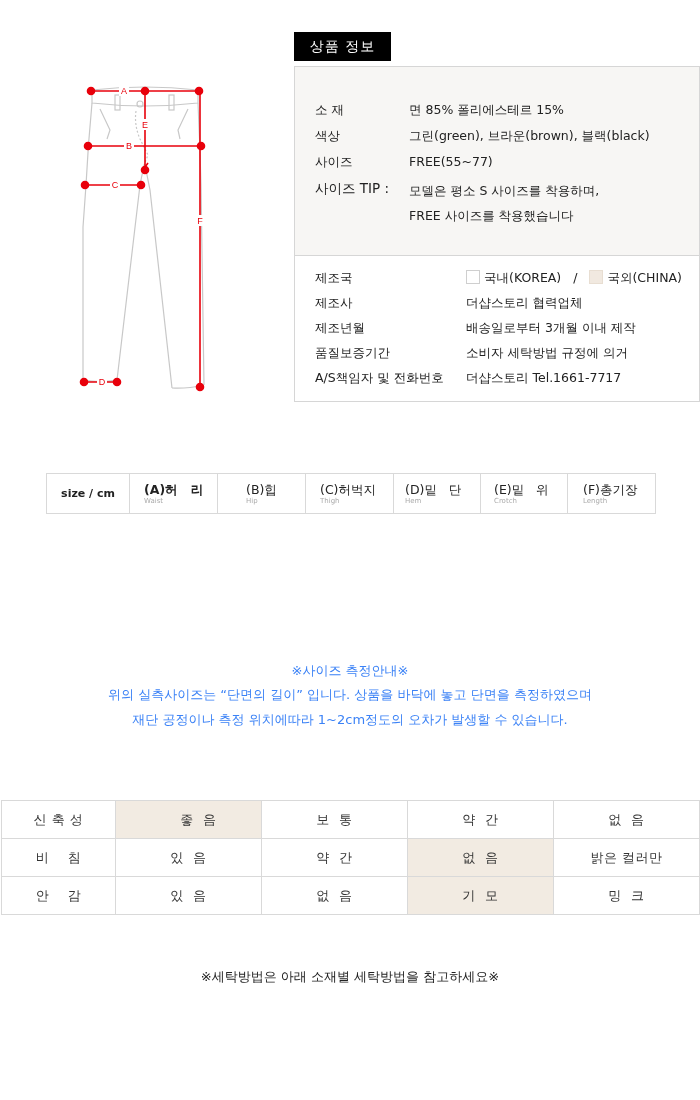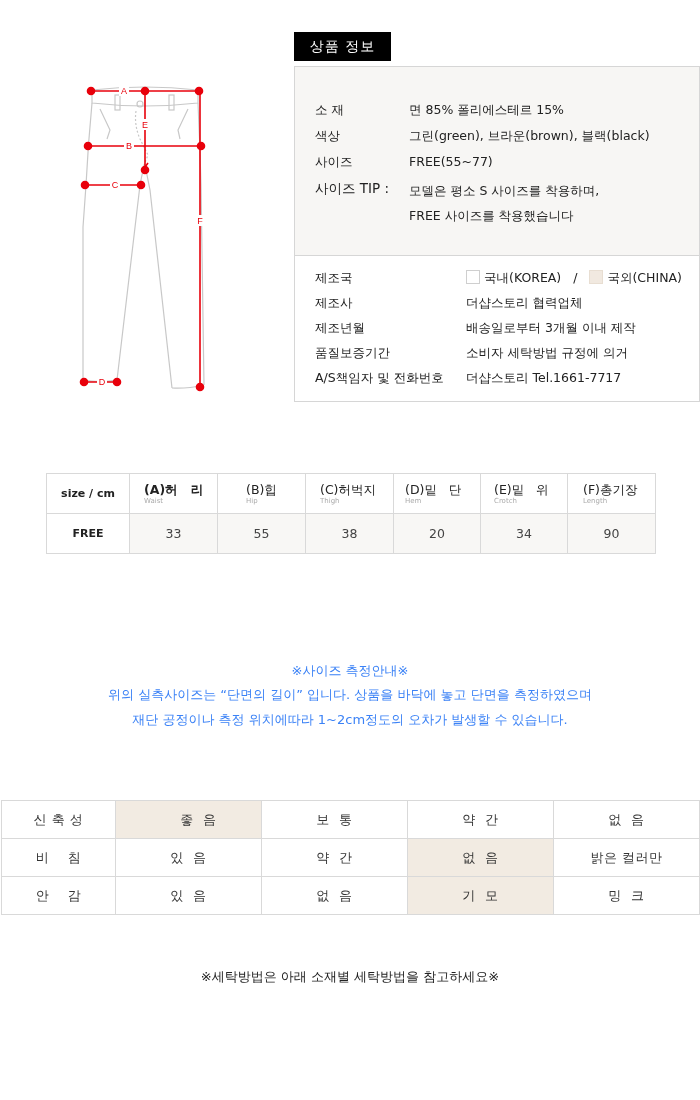--- a/index.html
+++ b/index.html
@@ -188,29 +188,20 @@
     </td>
     <td class="hcell" style="width:87px; padding-left:13px;">
       <span class="hk" style="white-space:pre;">(E)밑   위</span>
       <span class="he">Crotch</span>
     </td>
     <td class="hcell" style="width:88px; padding-left:15px;">
       <span class="hk">(F)총기장</span>
       <span class="he">Length</span>
     </td>
   </tr>
-  <tr class="body">
-    <td class="free">FREE</td>
-    <td>33</td>
-    <td>55</td>
-    <td>38</td>
-    <td>20</td>
-    <td>34</td>
-    <td>90</td>
-  </tr>
 </tbody>
   </table>
 
 <div class="guide" style="top:658px;">※사이즈 측정안내※</div>
 <div class="guide" style="top:682px;">위의 실측사이즈는 “단면의 길이” 입니다. 상품을 바닥에 놓고 단면을 측정하였으며</div>
 <div class="guide" style="top:707px;">재단 공정이나 측정 위치에따라 1~2cm정도의 오차가 발생할 수 있습니다.</div>
 
 <table class="wash-table">
   <tbody>
   <tr>

